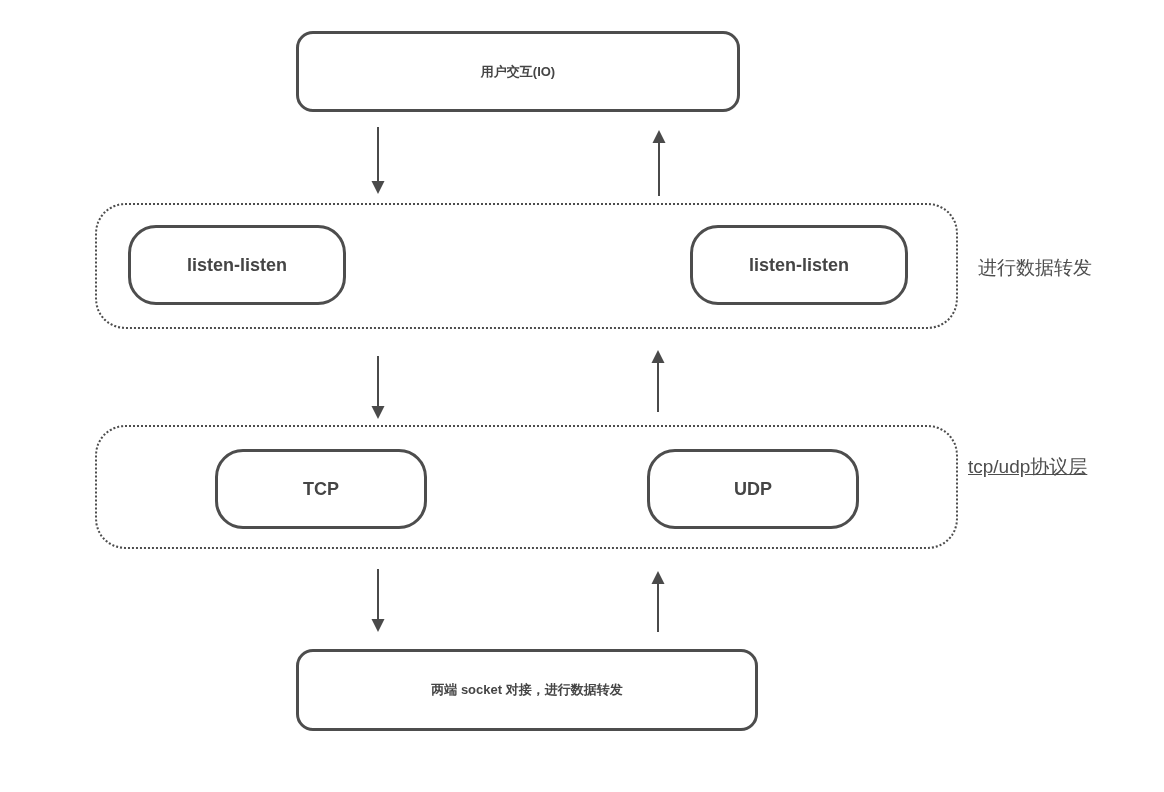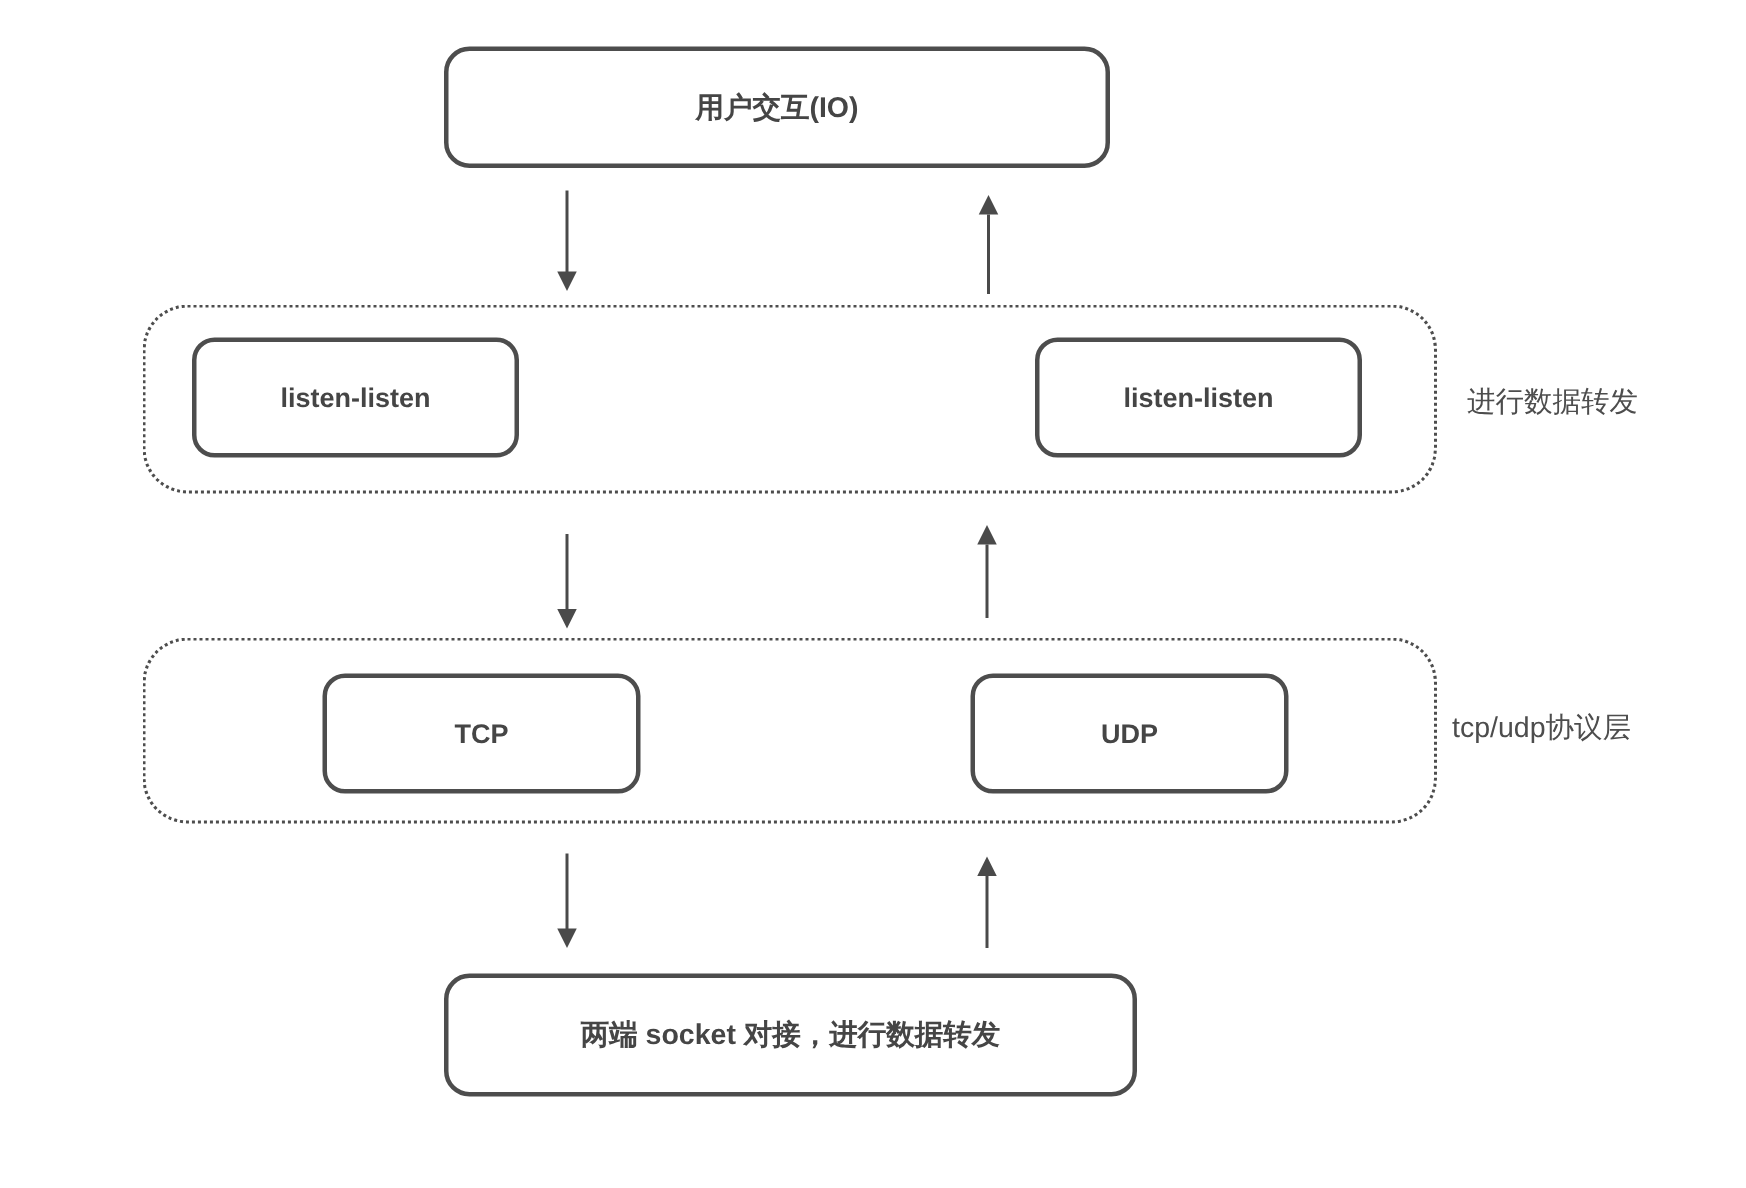--- a/index.html
+++ b/index.html
@@ -22,22 +22,22 @@
     border: 3px solid #4d4d4d;
     border-radius: 15px;
     display: flex;
     align-items: center;
     justify-content: center;
     font-weight: 700;
     color: #454545;
     text-align: center;
     z-index: 2;
   }
-  .node.big { font-size: 19px; border-radius: 17px; }
-  .node.small { font-size: 18px; }
+  .node.big { font-size: 13px; border-radius: 17px; }
+  .node.small { font-size: 18px; border-radius: 28px; }
   .group {
     position: absolute;
     box-sizing: border-box;
     border: 2px dotted #4d4d4d;
     border-radius: 30px;
     background: transparent;
     z-index: 1;
   }
   .side-label {
     position: absolute;
@@ -60,21 +60,21 @@
   
   #node-io       { left: 296px; top: 31px;  width: 444px; height: 81px; }
   #group-modes   { left: 95px;  top: 203px; width: 863px; height: 126px; }
   #node-mode1    { left: 128px; top: 225px; width: 218px; height: 80px; }
   #node-mode2    { left: 410px; top: 225px; width: 216px; height: 80px; }
   #node-mode3    { left: 690px; top: 225px; width: 218px; height: 80px; }
   #label-modes   { left: 978px; top: 255px; }
   #group-proto   { left: 95px;  top: 425px; width: 863px; height: 124px; }
   #node-tcp      { left: 215px; top: 449px; width: 212px; height: 80px; }
   #node-udp      { left: 647px; top: 449px; width: 212px; height: 80px; }
-  #label-proto   { left: 968px; top: 472px; }
+  #label-proto   { left: 968px; top: 454px; text-decoration: underline; }
   #node-socket   { left: 296px; top: 649px; width: 462px; height: 82px; }
 </style>
 </head>
 <body>
 
 <div class="canvas">
 
   <div class="node big" id="node-io">用户交互(IO)</div>
 
   <div class="group" id="group-modes"></div>

